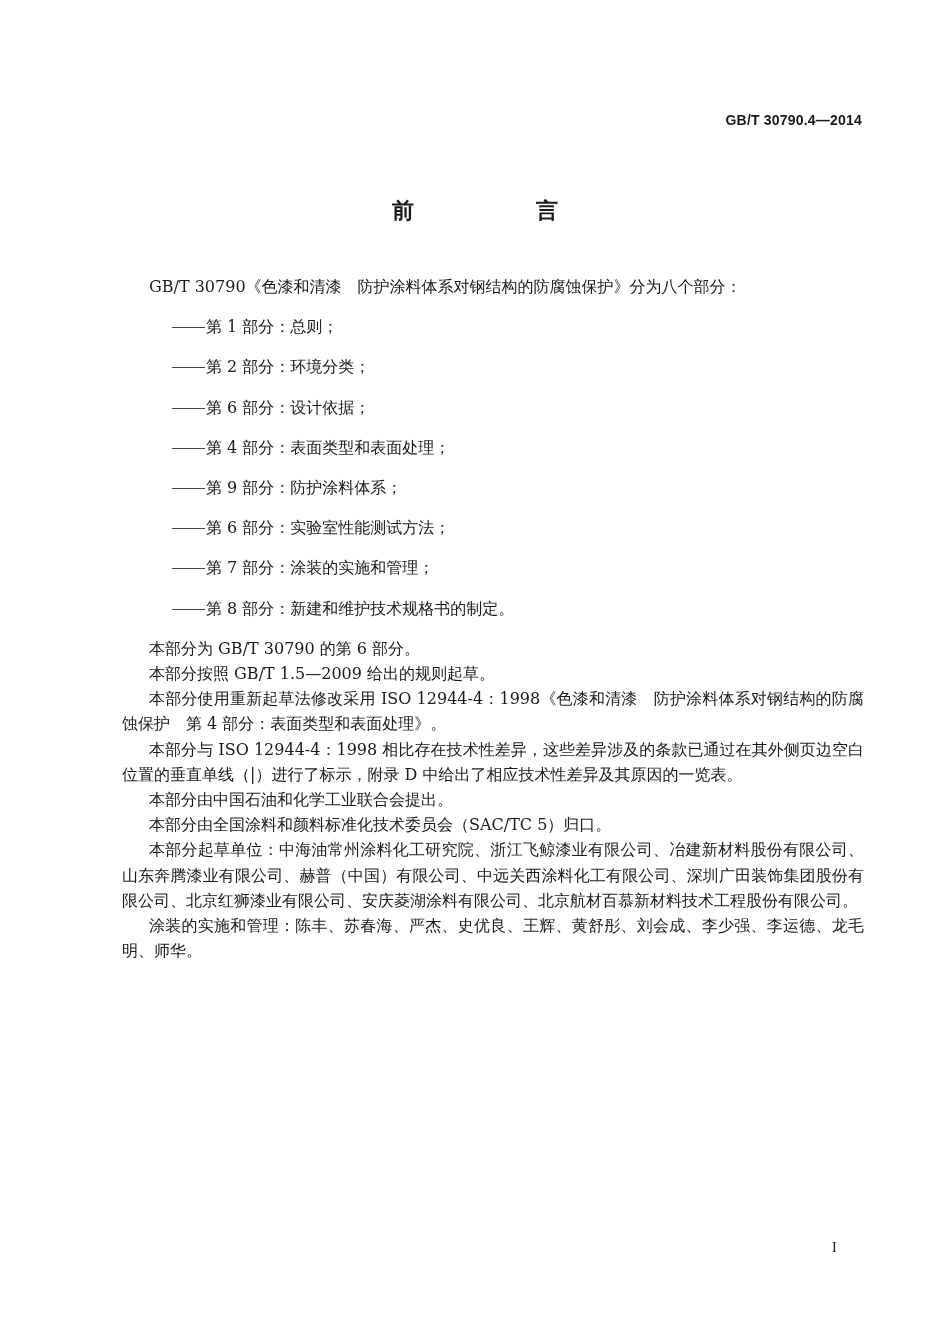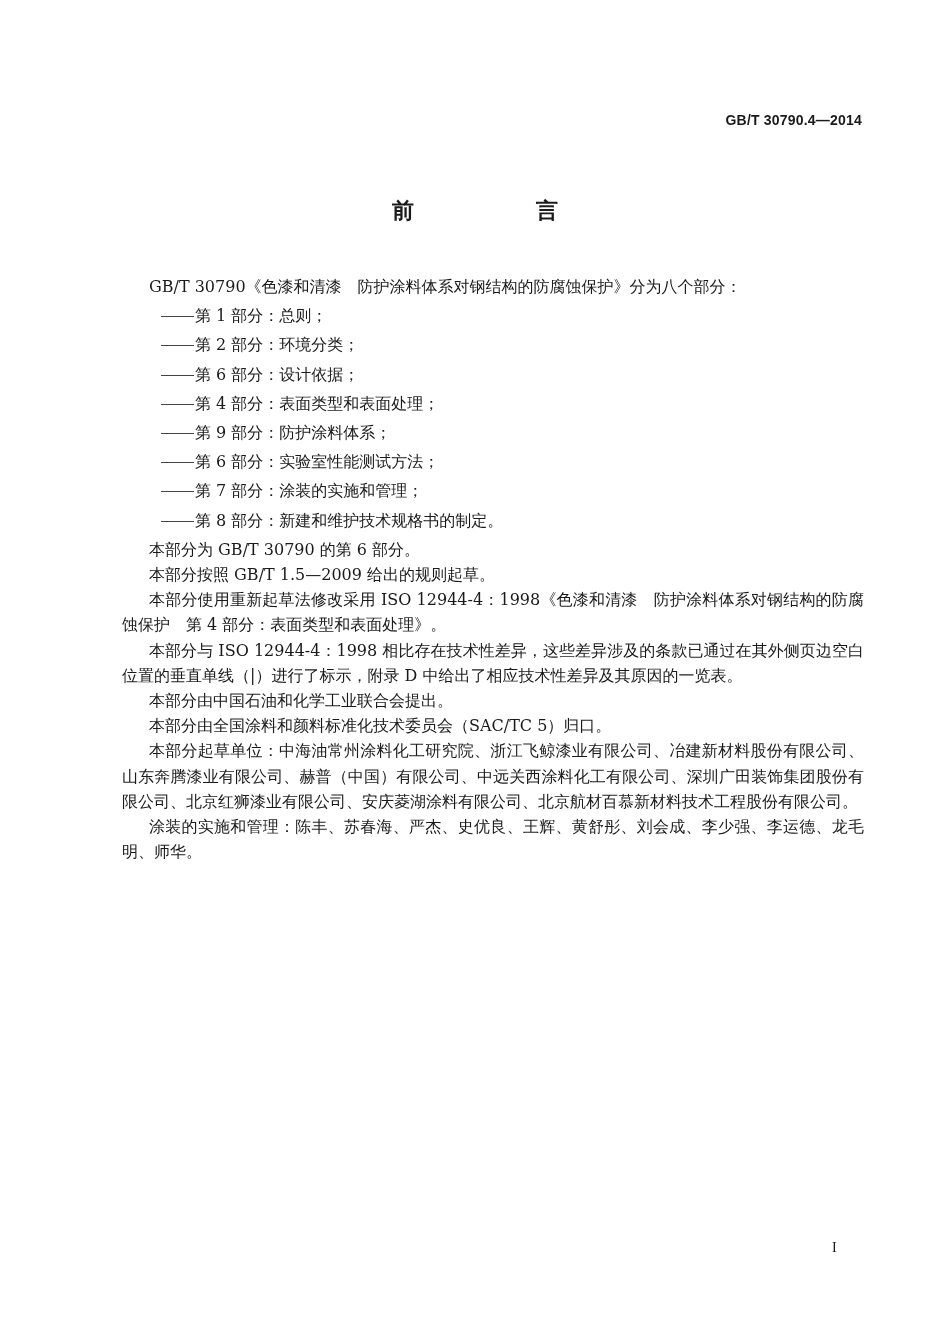--- a/index.html
+++ b/index.html
@@ -17,21 +17,21 @@
     position: absolute; top: 196px; left: 0; width: 950px; text-align: center;
     font-family: Liberation Sans, sans-serif;
     font-size: 22px; font-weight: bold; letter-spacing: 50px;
     padding-left: 50px; box-sizing: border-box;
   }
   .body {
     position: absolute; top: 274px; left: 122px; width: 742px;
     font-size: 16px; line-height: 25.2px;
   }
   .p { margin: 0; text-indent: 27px; text-align: justify; }
-  .li { margin: 4px; padding-left: 37px; text-indent: -2px; position: relative; }
+  .li { margin: 15px; padding-left: 37px; text-indent: -2px; position: relative; }
   .li .dash-line {
     display: inline-block; width: 33px; height: 1px; background: #444;
     vertical-align: middle; margin-right: 1px;
   }
   .page-no {
     position: absolute; top: 1240px; left: 832px;
     font-family: "Liberation Serif", serif; font-size: 14px;
   }
 </style>
 </head>

